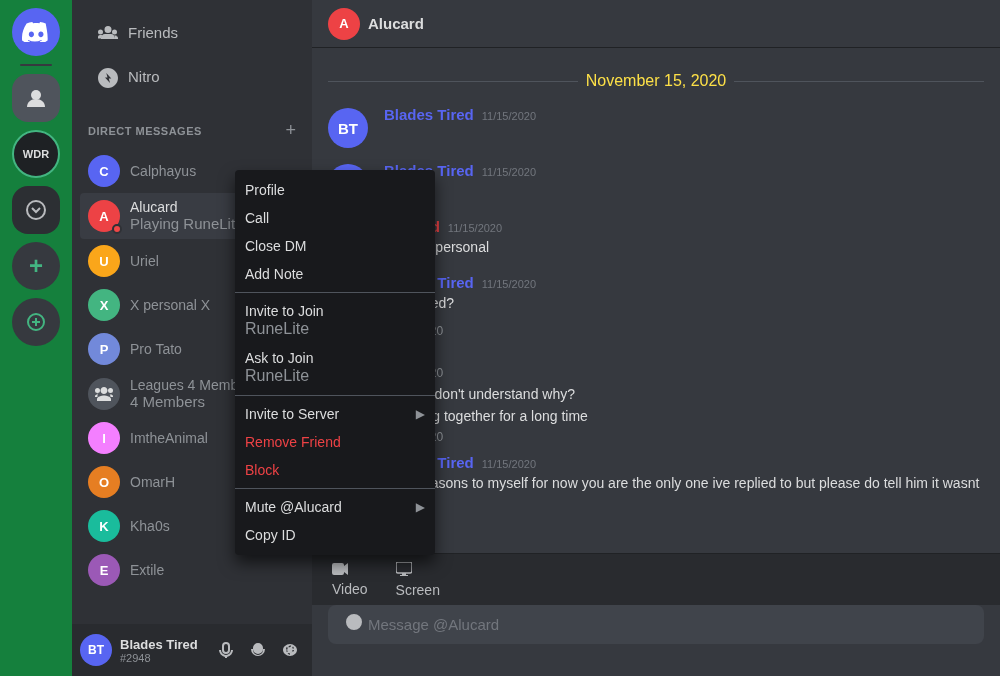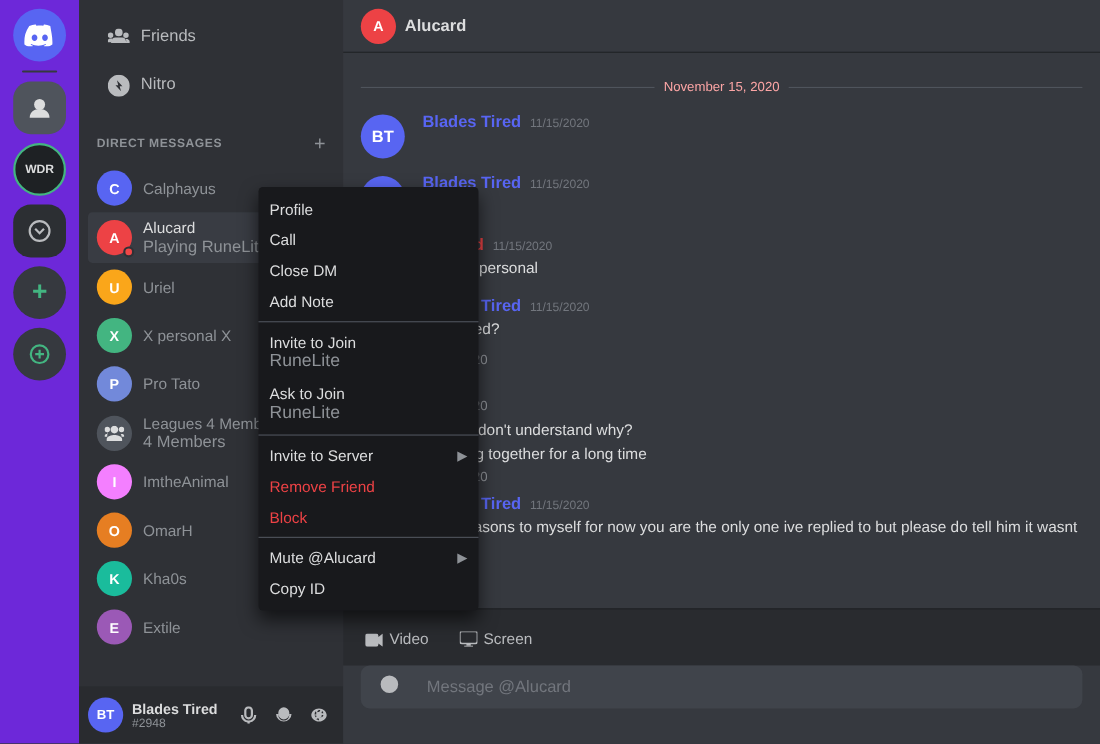--- a/index.html
+++ b/index.html
@@ -4,21 +4,21 @@
   <style>
     * { margin: 0; padding: 0; box-sizing: border-box; }
     body { width: 1000px; height: 676px; overflow: hidden; font-family: 'Segoe UI', Arial, sans-serif; background: #36393f; color: #dcddde; }
 
     
     .app { display: flex; width: 1000px; height: 676px; }
 
     
     .server-sidebar {
       width: 72px;
-      background: #6d28d9;
+      background: #15803d;
       display: flex;
       flex-direction: column;
       align-items: center;
       padding: 8px 0;
       gap: 8px;
       flex-shrink: 0;
     }
     .server-icon {
       width: 48px; height: 48px; border-radius: 50%;
       background: #5865f2;
@@ -111,21 +111,21 @@
       border-bottom: 1px solid #202225;
       display: flex; align-items: center; padding: 0 16px;
       gap: 8px;
     }
     .chat-header-name { font-weight: 600; font-size: 15px; color: #dcddde; }
 
     .messages-area { flex: 1; overflow-y: auto; padding: 16px; display: flex; flex-direction: column; gap: 2px; }
 
     .date-divider {
       display: flex; align-items: center; gap: 8px;
-      margin: 8px 0; color: #fca5a5; font-size: 12px;
+      margin: 8px 0; color: #fde047; font-size: 16px;
     }
     .date-divider::before, .date-divider::after {
       content: ''; flex: 1; height: 1px; background: #4f545c;
     }
 
     .message-group { display: flex; gap: 16px; margin: 4px 0; padding: 2px 0; }
     .msg-avatar {
       width: 40px; height: 40px; border-radius: 50%; flex-shrink: 0;
       display: flex; align-items: center; justify-content: center;
       font-weight: bold; font-size: 15px; color: white; margin-top: 2px;
@@ -133,39 +133,39 @@
     .msg-content { flex: 1; }
     .msg-header { display: flex; align-items: baseline; gap: 8px; margin-bottom: 2px; }
     .msg-author { font-weight: 600; font-size: 15px; color: #dcddde; }
     .msg-timestamp { font-size: 11px; color: #72767d; }
     .msg-text { font-size: 14px; color: #dcddde; line-height: 1.5; }
 
     
     .chat-input-area { padding: 0 16px 24px; }
     .chat-input-box {
       background: #40444b; border-radius: 8px;
-      display: flex; align-items: center; padding: 0 16px; gap: 24px;
+      display: flex; align-items: center; padding: 0 16px; gap: 4px;
     }
     .chat-input-icon { color: #b9bbbe; font-size: 20px; cursor: pointer; }
     .chat-input {
       flex: 1; background: transparent; border: none; outline: none;
       color: #dcddde; font-size: 15px; padding: 11px 0;
     }
     .chat-input::placeholder { color: #72767d; }
 
     
     .bottom-bar {
       height: 52px; background: #292b2f;
       display: flex; align-items: center; padding: 0 8px;
       gap: 4px; border-top: 1px solid #202225;
     }
     .bottom-btn {
-      display: flex; align-items: flex-end; gap: 6px;
+      display: flex; align-items: flex-start; gap: 6px;
       padding: 6px 12px; border-radius: 4px; cursor: pointer;
-      color: #b9bbbe; font-size: 14px; font-weight: 500;
+      color: #b9bbbe; font-size: 14px; font-weight: 500; flex-direction: column;
     }
 
     
     .context-menu-overlay {
       position: fixed; top: 0; left: 0; width: 100%; height: 100%;
       z-index: 1000;
     }
     .context-menu {
       position: absolute;
       top: 170px; left: 235px;

